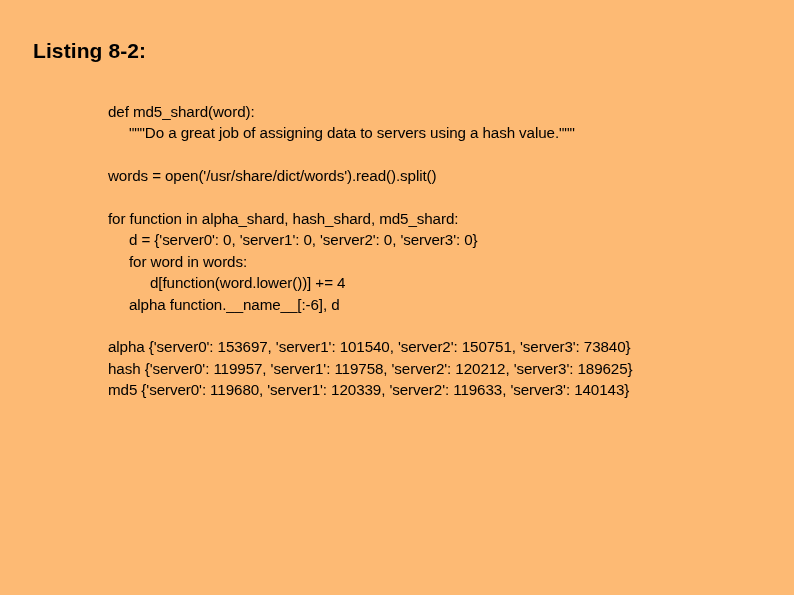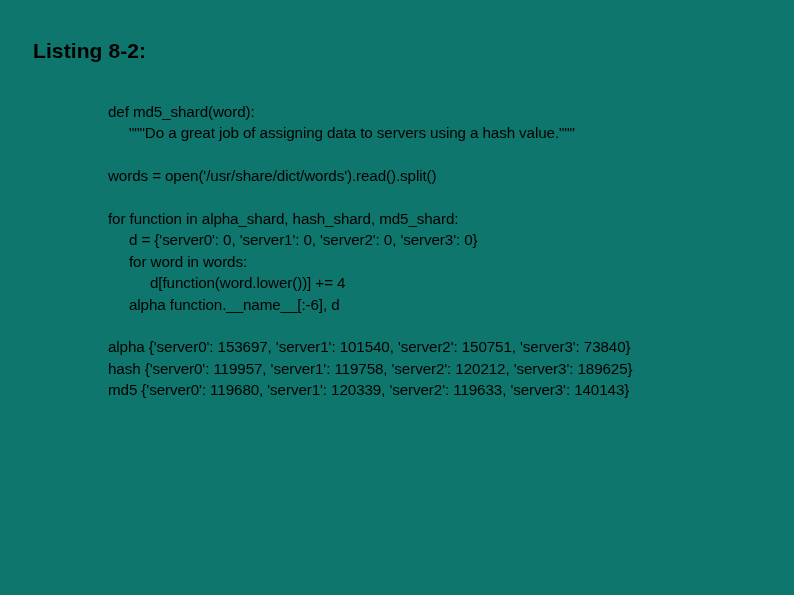--- a/index.html
+++ b/index.html
@@ -13,21 +13,21 @@
     font-family: "Liberation Sans", sans-serif;
     color: #000000;
     overflow: hidden;
     position: relative;
   }
   .slide {
     position: absolute;
     inset: 0;
     width: 794px;
     height: 595px;
-    background: #0f766e;
+    background: #fdba74;
   }
   .slide-title {
     position: absolute;
     left: 33px;
     top: 38px;
     font-size: 21px;
     font-weight: bold;
     letter-spacing: 0.1px;
     line-height: 26px;
     white-space: pre;

